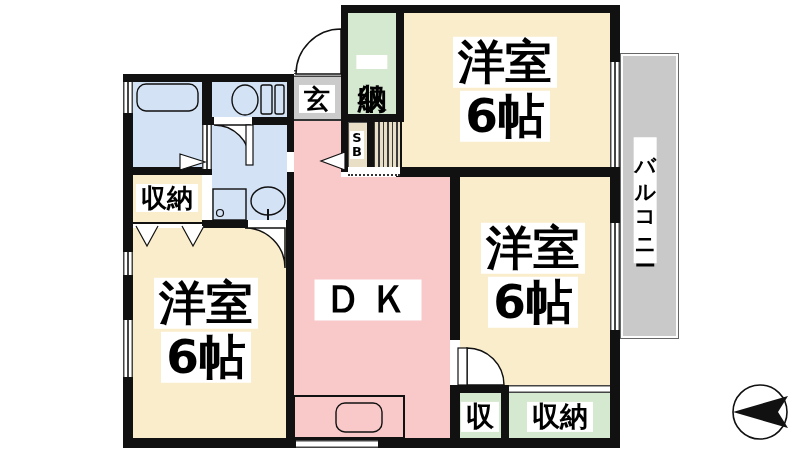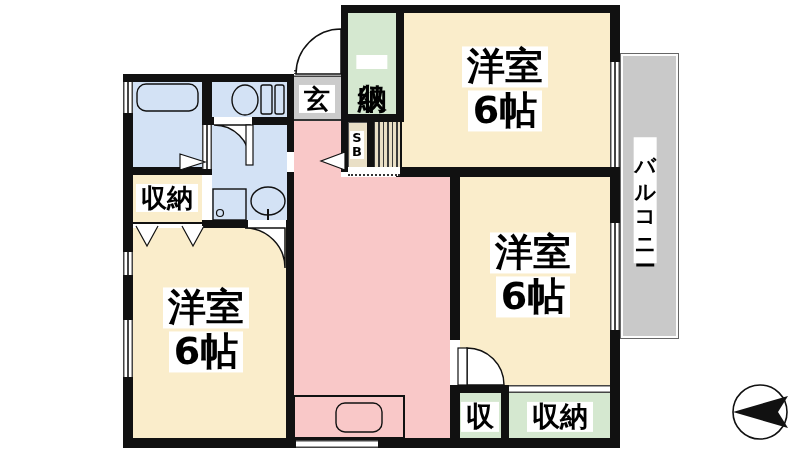--- a/index.html
+++ b/index.html
@@ -27,21 +27,21 @@
   .stripes{background:#e9dfc6;
      background-image:repeating-linear-gradient(to right,#3a3a3a 0,#3a3a3a 1.5px,transparent 1.5px,transparent 4.5px);
      border-top:1px solid #333;border-bottom:1px solid #333;}
   .dotted{background:#fff;border-bottom:2px dotted #333;}
   
   .balc{background:#c9c9c9;border:1px solid #666;box-shadow:inset 0 0 0 2px #fdfdfd;}
   
   .lbl{position:absolute;transform:translate(-50%,-50%);display:flex;flex-direction:column;
        align-items:center;gap:3px;text-align:center;font-weight:bold;z-index:6;}
   .lbl span{background:#fff;padding:0 5px;line-height:1.08;white-space:nowrap;display:block;}
-  .f40 span{font-size:38px;}
+  .f40 span{font-size:47px;}
   .f30 span{font-size:28px;}
   .f26 span{font-size:26px;}
   .f13 span{font-size:13px;padding:0 2px;}
   .dkl span{font-size:38px;letter-spacing:8px;padding-left:10px;}
   .vert span{writing-mode:vertical-rl;text-orientation:upright;letter-spacing:2px;padding:5px 0;}
   .vtop span{font-size:29px;}
   .vbal span{font-size:21px;letter-spacing:4px;}
   svg{position:absolute;left:0;top:0;z-index:5;}
   .z1{z-index:1}.z2{z-index:2}.z3{z-index:3}
 </style>
@@ -147,20 +147,21 @@
   </div>
   <div class="lbl f40" style="left:533px;top:275px;">
     <span>洋室</span>
       <span>6帖</span>
   </div>
   <div class="lbl f40" style="left:206px;top:330px;">
     <span>洋室</span>
       <span>6帖</span>
   </div>
   <div class="lbl dkl" style="left:368px;top:300px;">
+    <span>ＤＫ</span>
   </div>
   <div class="lbl vert vtop" style="left:372px;top:62px;">
     <span>収納</span>
   </div>
   <div class="lbl f26" style="left:167px;top:198px;">
     <span>収納</span>
   </div>
   <div class="lbl f30" style="left:480px;top:417px;">
     <span>収</span>
   </div>

